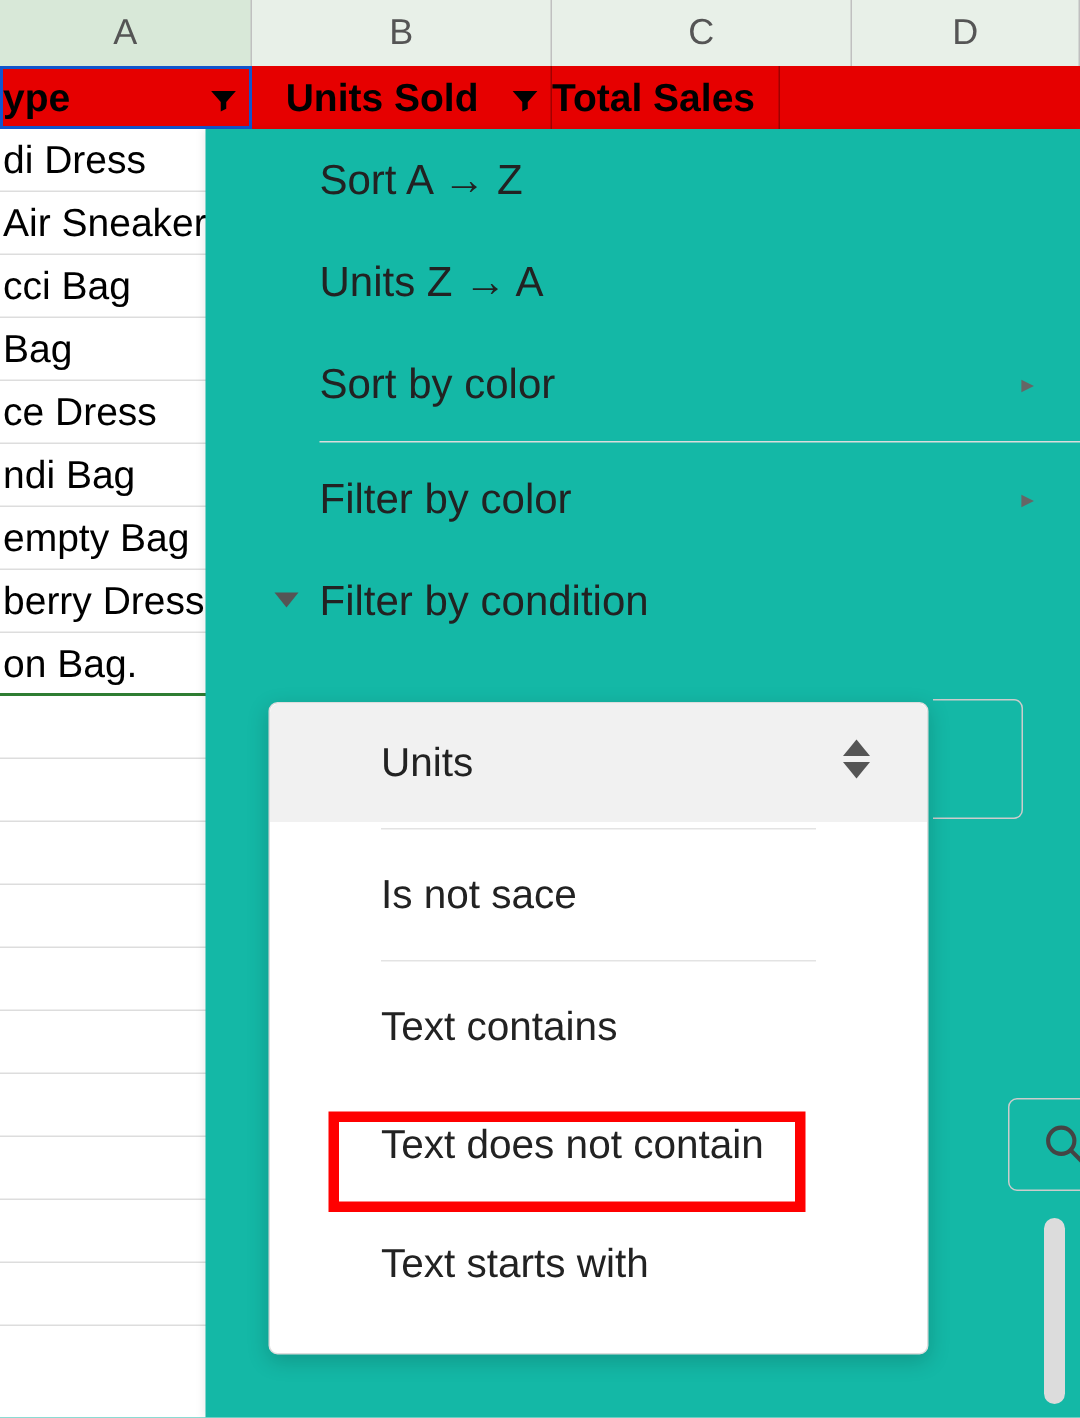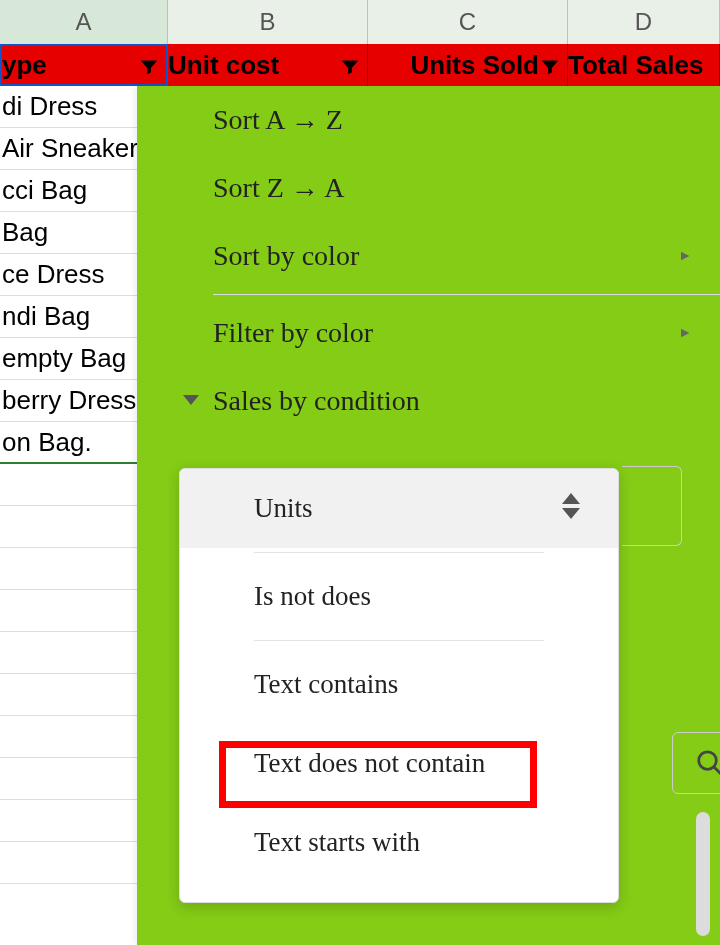--- a/index.html
+++ b/index.html
@@ -37,20 +37,21 @@
     .header-cell {
       background: #e60000;
       color: #000;
       font-size: 26px;
       font-weight: bold;
       display: flex;
       align-items: center;
       padding: 0 6px 0 0;
       position: relative;
       border-right: 1px solid #a00000;
+      gap: 20px;
     }
     .hc-a { width: 168px; border: 2px solid #1155cc; }
     .hc-b { width: 200px; }
     .hc-c { width: 200px; text-align: right; }
     .hc-d { width: 152px; justify-content: flex-end; }
     .header-label { flex: 1; white-space: nowrap; overflow: hidden; }
     .filter-icon {
       width: 22px;
       height: 22px;
       display: inline-block;
@@ -75,24 +76,23 @@
       height: 100%;
       display: flex;
       align-items: center;
     }
     .green-border { border-bottom: 2px solid #2e7d32 !important; }
     .filter-menu {
       position: absolute;
       top: 86px;
       left: 137px;
       width: 583px;
-      background: #84cc16;
+      background: #14b8a6;
       box-shadow: -2px 0 6px rgba(0,0,0,0.08);
       height: 859px;
-      font-family: Liberation Serif, serif;
     }
     .menu-item {
       font-size: 28px;
       color: #222;
       padding: 18px 0 18px 76px;
       cursor: pointer;
       display: flex;
       align-items: center;
       position: relative;
     }
@@ -238,28 +238,20 @@
 
 <div class="header-row">
   <div class="header-cell hc-a">
     <span class="header-label">ype</span>
     <span class="filter-icon">
       <svg viewBox="0 0 24 24">
           <path fill="#000" d="M3 5h18l-7 8v5l-4 2v-7z"></path>
         </svg>
     </span>
   </div>
-  <div class="header-cell hc-b">
-    <span class="header-label">Unit cost</span>
-    <span class="filter-icon">
-      <svg viewBox="0 0 24 24">
-          <path fill="#000" d="M3 5h18l-7 8v5l-4 2v-7z"></path>
-        </svg>
-    </span>
-  </div>
   <div class="header-cell hc-c">
     <span class="header-label">Units Sold</span>
     <span class="filter-icon">
       <svg viewBox="0 0 24 24">
           <path fill="#000" d="M3 5h18l-7 8v5l-4 2v-7z"></path>
         </svg>
     </span>
   </div>
   <div class="header-cell hc-d">
     <span class="header-label">Total Sales</span>
@@ -321,41 +313,41 @@
   <div class="data-row">
       <div class="data-cell-a"></div>
     </div>
   <div class="data-row">
       <div class="data-cell-a"></div>
     </div>
 </div>
 
 <div class="filter-menu">
   <div class="menu-item">Sort A → Z</div>
-  <div class="menu-item">Sort Z → A</div>
+  <div class="menu-item">Units Z → A</div>
   <div class="menu-item with-sub">Sort by color</div>
   <div class="menu-divider full"></div>
   <div class="menu-item with-sub">Filter by color</div>
   <div class="condition-header">
     <span class="collapse-caret"></span>
-    <span>Sales by condition</span>
+    <span>Filter by condition</span>
   </div>
 
   <div class="outer-selector-border"></div>
 
   <div class="condition-dropdown">
     <div class="condition-row none">
       <span>Units</span>
       <div class="sort-arrows">
         <div class="tri-up"></div>
           <div class="tri-down"></div>
       </div>
     </div>
     <div class="hairline"></div>
-    <div class="condition-row">Is not does</div>
+    <div class="condition-row">Is not sace</div>
     <div class="hairline"></div>
     <div class="condition-row">Text contains</div>
     <div class="condition-row">Text does not contain</div>
     <div class="condition-row">Text starts with</div>
   </div>
 
   <div class="search-box">
     <svg viewBox="0 0 24 24">
       <circle cx="10" cy="10" r="7" stroke="#444" stroke-width="2.2" fill="none"></circle>
       <line x1="15" y1="15" x2="21" y2="21" stroke="#444" stroke-width="2.2"></line>

